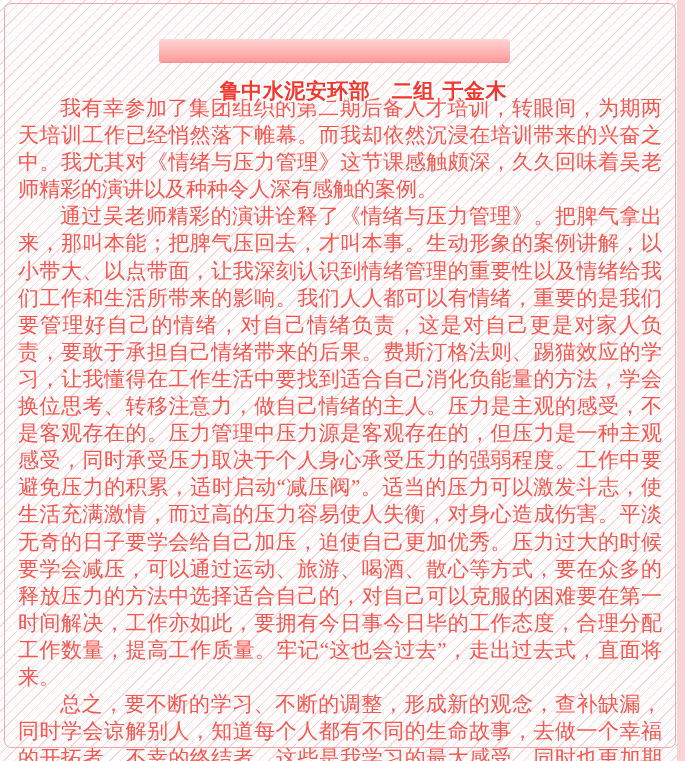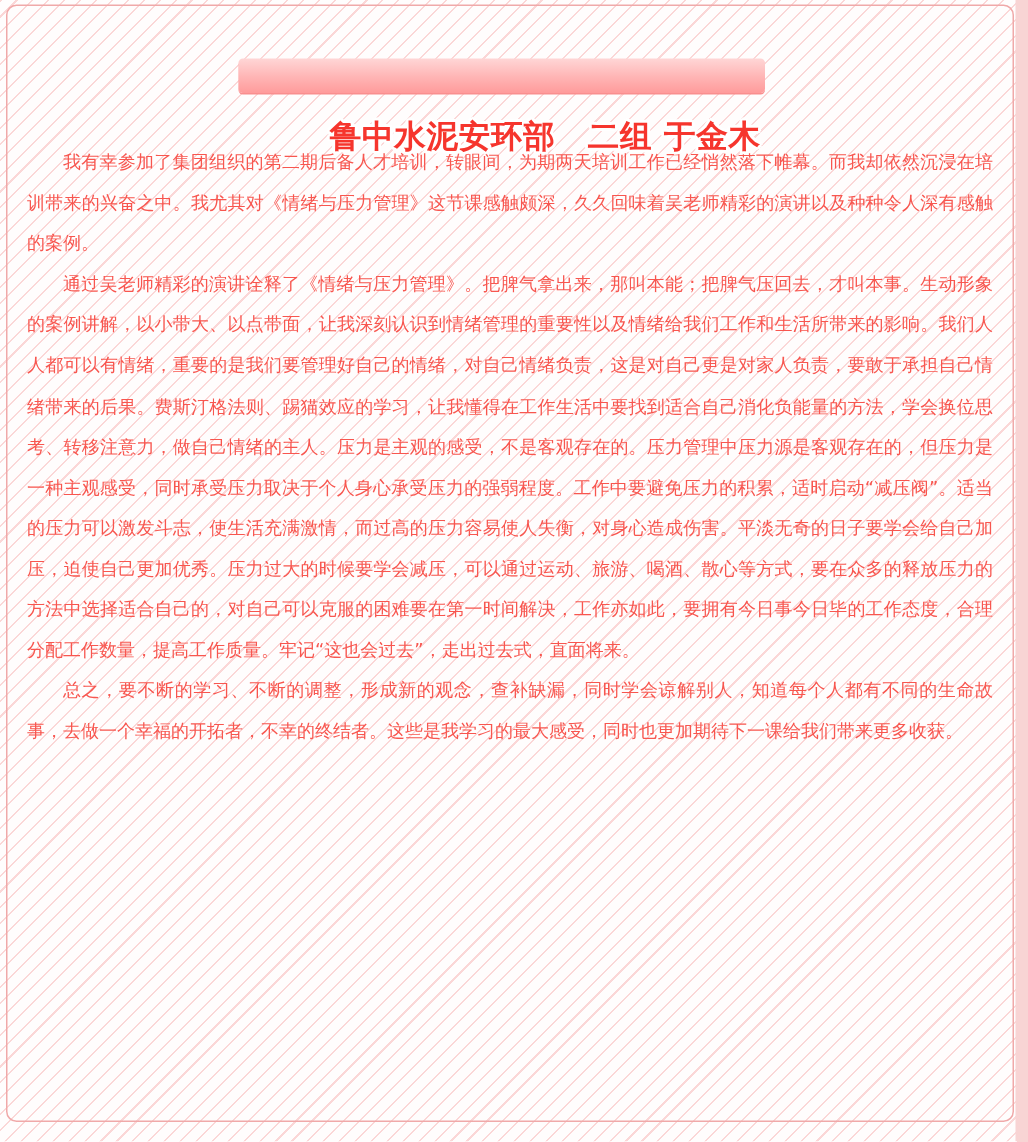--- a/index.html
+++ b/index.html
@@ -82,25 +82,26 @@
     position: relative;
     z-index: 1;
     text-shadow:
       -2px 0 0 #fff, 2px 0 0 #fff, 0 -2px 0 #fff, 0 2px 0 #fff,
       -1.5px -1.5px 0 #fff, 1.5px -1.5px 0 #fff,
       -1.5px 1.5px 0 #fff, 1.5px 1.5px 0 #fff;
   }
   .article p {
     margin: 0;
     color: #f8564f;
-    font-size: 12px;
+    font-size: 21px;
     line-height: 27.1px;
     text-align: justify;
     text-indent: 2em;
     word-break: break-all;
+    font-family: Liberation Serif, serif;
   }
 </style>
 </head>
 <body>
 
 <div class="stripes"></div>
 <div class="right-strip"></div>
 <div class="page"></div>
 
 <div class="content">

